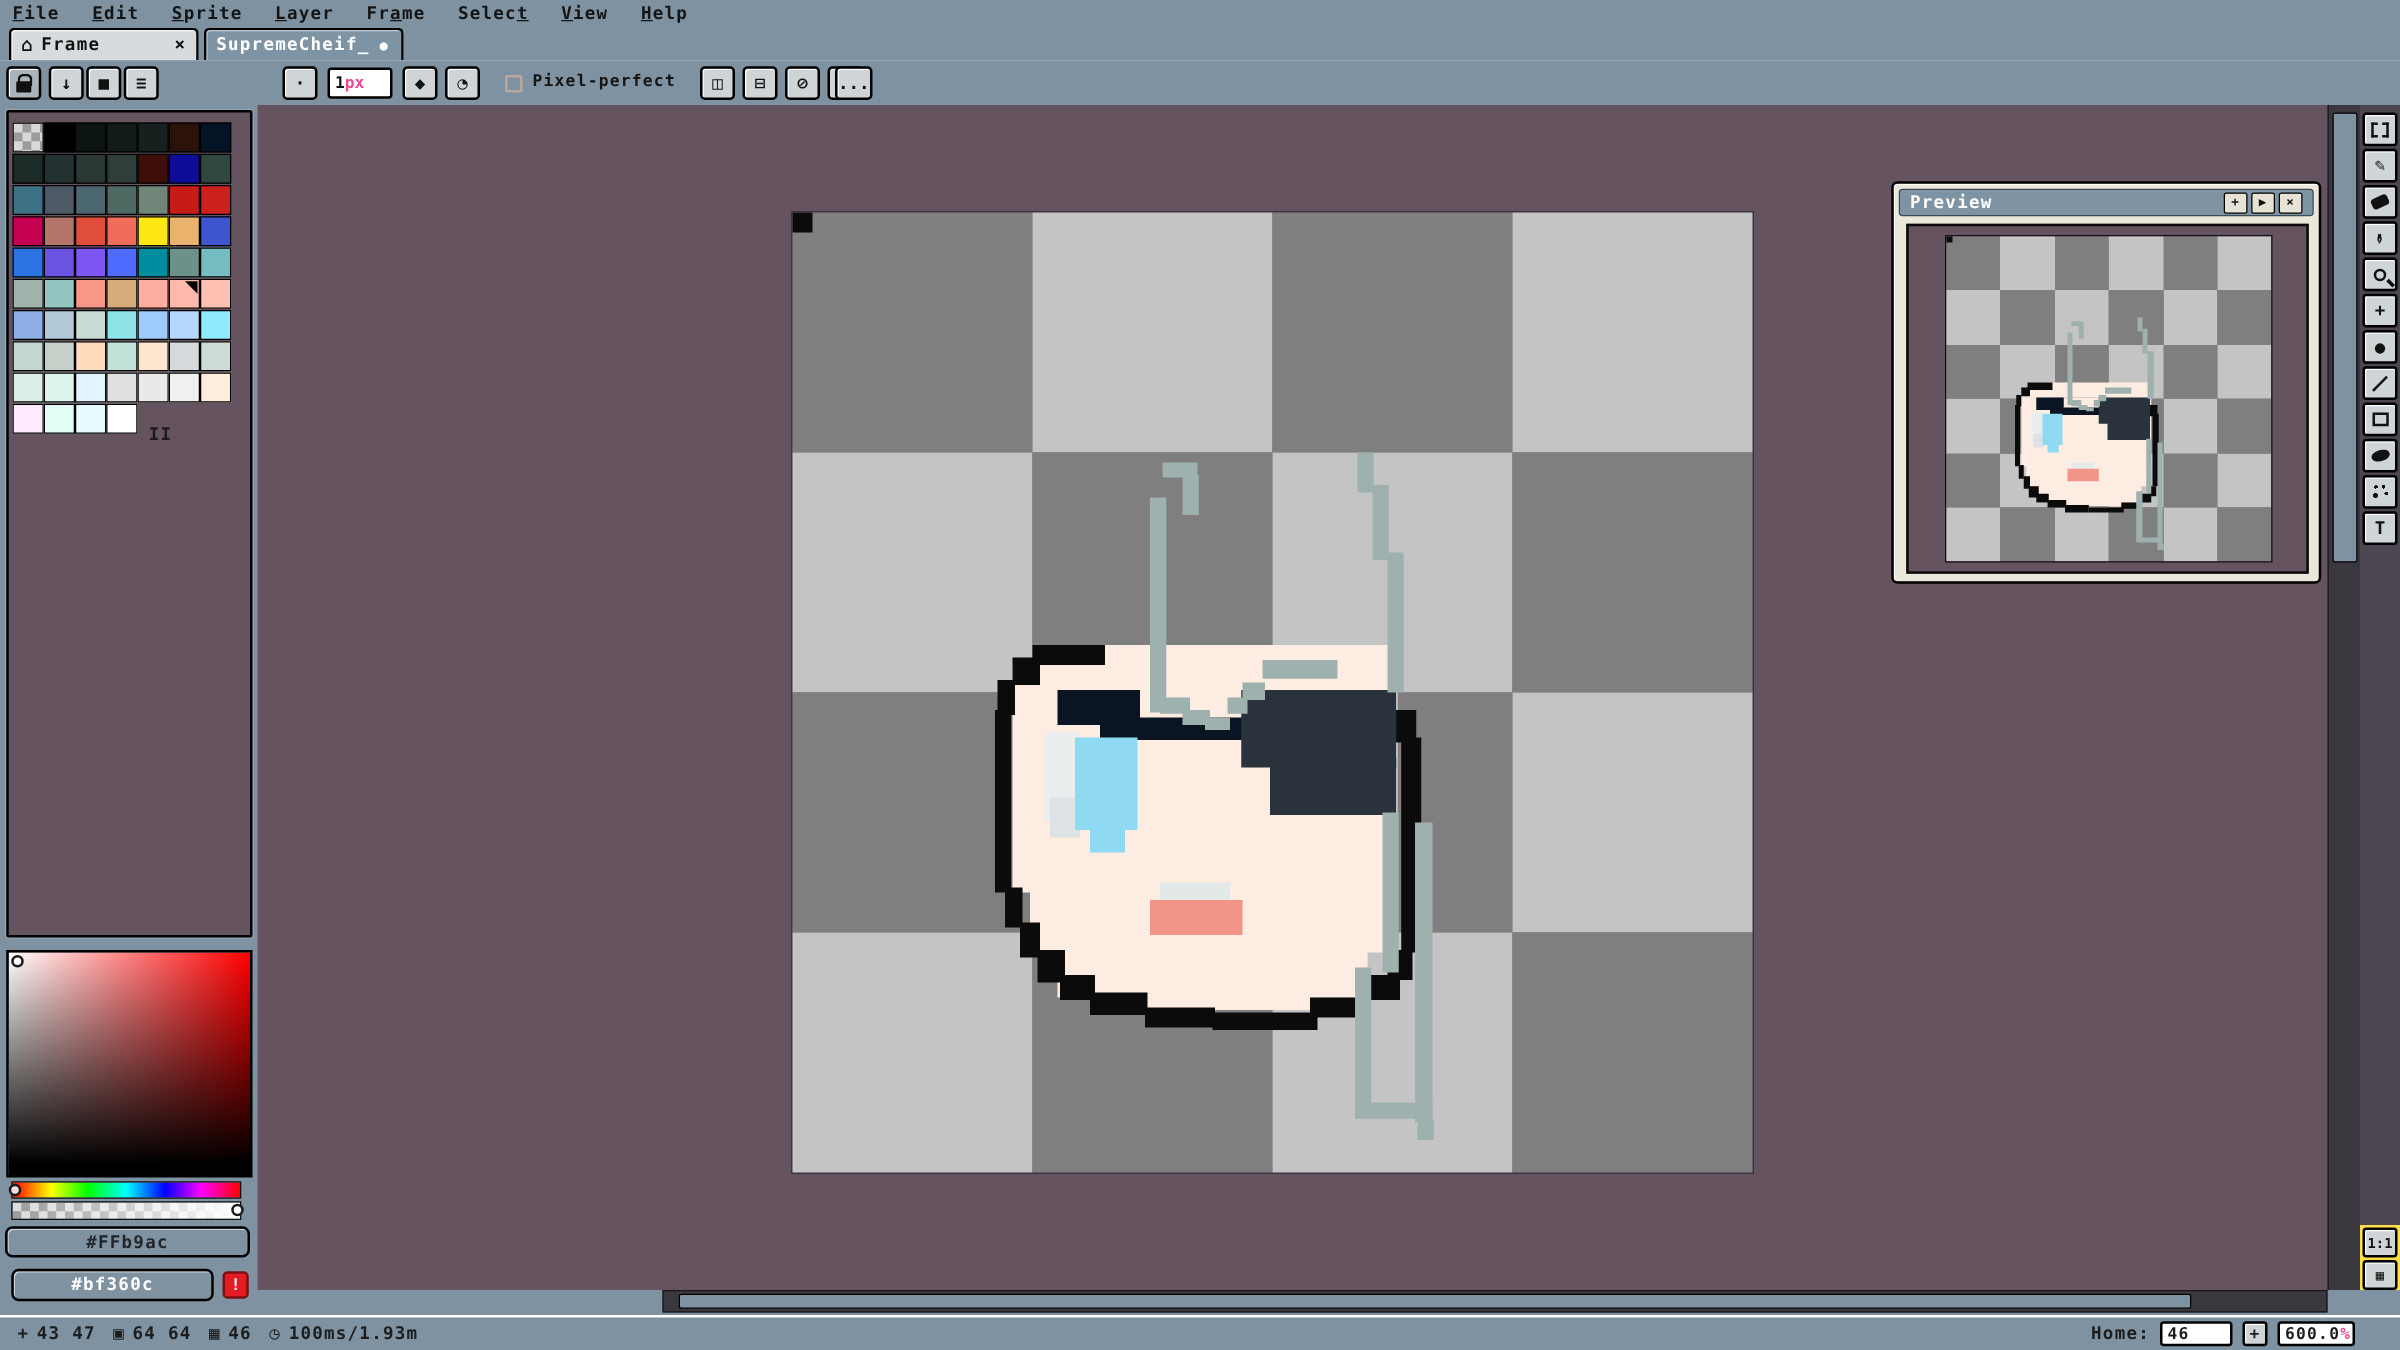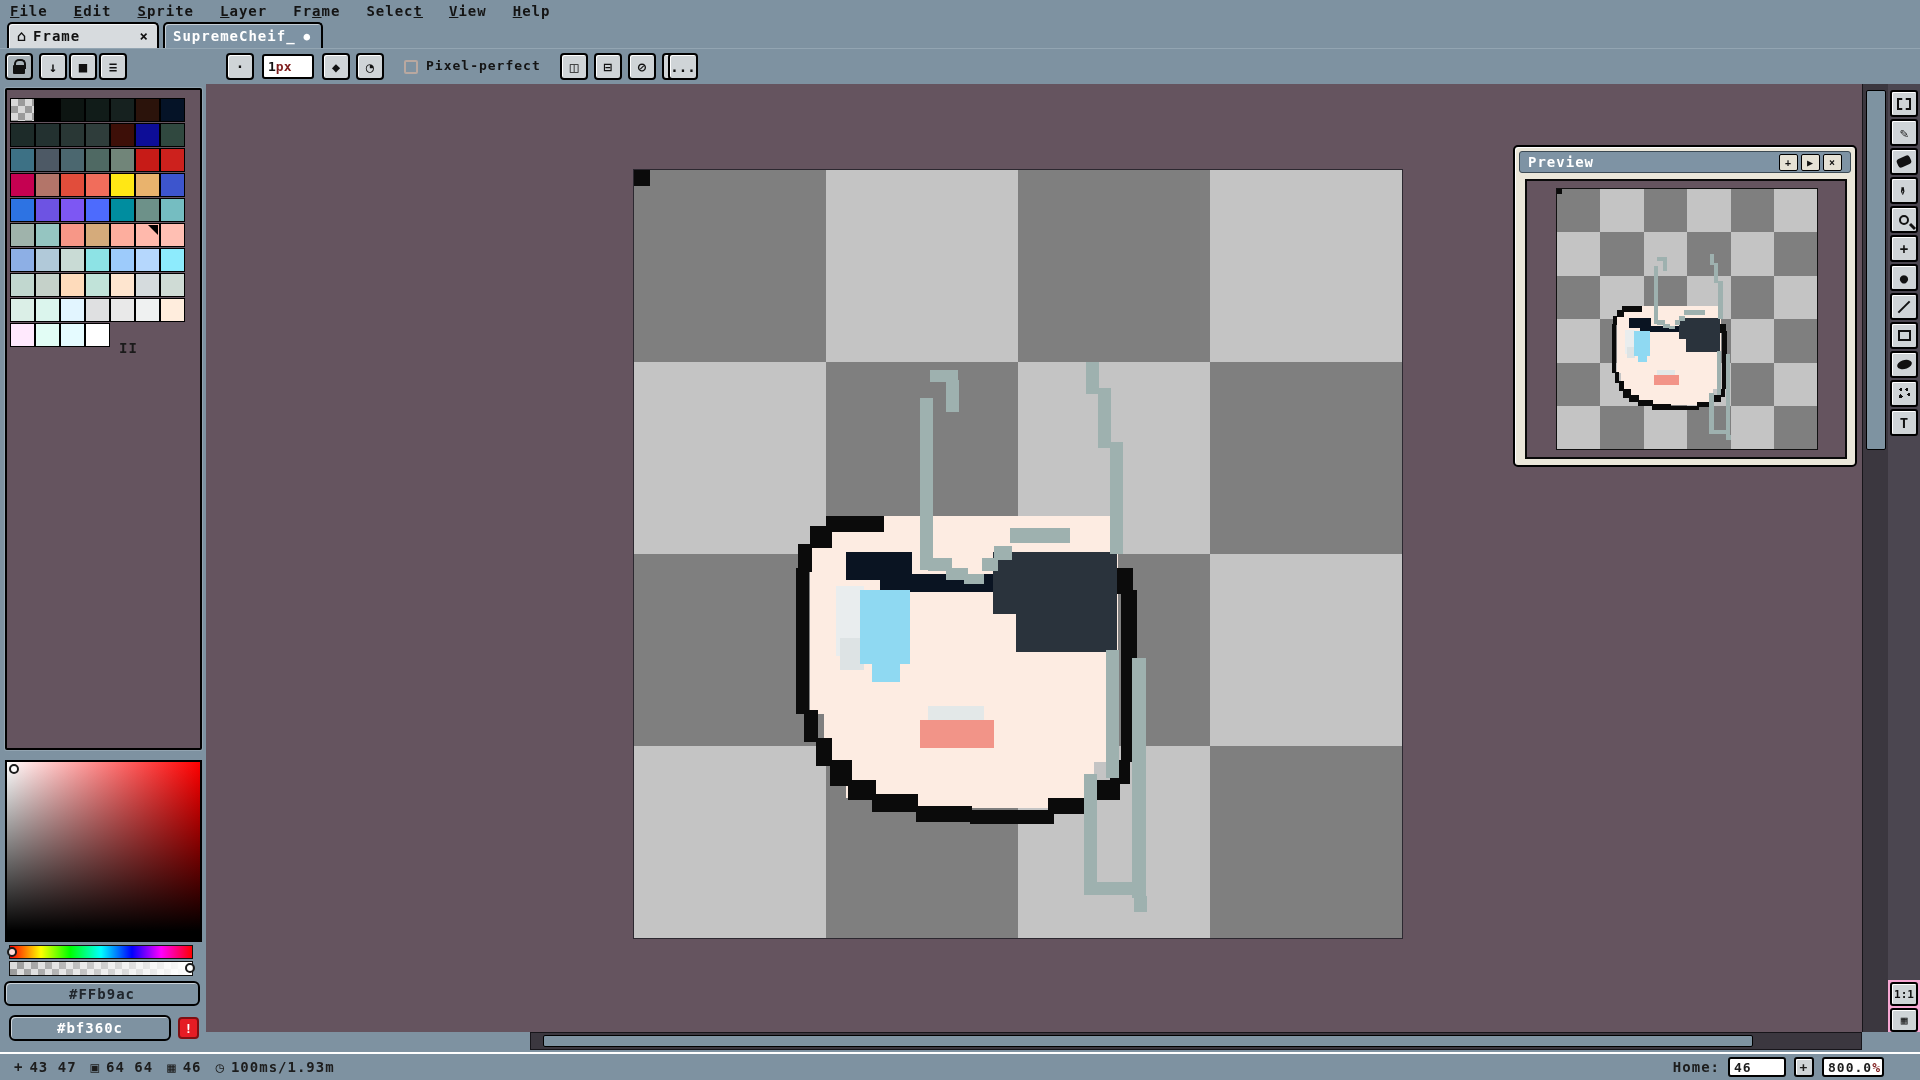--- a/index.html
+++ b/index.html
@@ -20,21 +20,21 @@
   #tab-doc { left:163px; width:160px; background:#7e93a4; color:#fff; box-shadow:inset 1px 1px 0 rgba(255,255,255,.55); }
   #tab-doc .dot { margin-left:8px; color:#fff; font-size:11px; }
   .home-glyph { margin-right:6px; font-size:15px; }
 
   
   #optionsbar { left:0; top:48px; width:1920px; height:36px; background:#7e92a1; border-top:1px solid #93a5b2; }
   .btn { position:absolute; background:#cfd4d7; border:2px solid #000; border-radius:4px; box-shadow:inset 1px 1px 0 #fff; display:flex; align-items:center; justify-content:center; color:#111; }
   .btn.dark { background:#aab4ba; }
   .opt-btn { top:4px; width:28px; height:27px; font-size:14px; }
   .ibox { position:absolute; background:#fff; border:2px solid #000; border-radius:3px; font-size:13px; color:#111; display:flex; align-items:center; padding:0 4px; }
-  .suffix { color:#7f1d1d; }
+  .suffix { color:#ec4899; }
   #chk-pp { top:11px; left:359px; width:14px; height:14px; border:2px solid #b9a8a0; border-radius:2px; background:transparent; position:absolute; }
   #lbl-pp { position:absolute; top:9px; left:381px; font-size:13px; color:#141414; letter-spacing:1px; }
 
   
   .lock { position:relative; width:12px; height:9px; background:#111; border-radius:1px; margin-top:5px; }
   .lock:before { content:""; position:absolute; left:1px; top:-6px; width:8px; height:8px; border:2px solid #111; border-bottom:none; border-radius:5px 5px 0 0; }
 
   
   #leftpanel { left:0; top:84px; width:206px; height:948px; background:#7e92a1; }
   #palettebox { position:absolute; left:5px; top:4px; width:197px; height:662px; background:#65545f; border:2px solid #000; border-radius:2px; box-shadow:0 0 0 1px #93a5b2; }
@@ -72,21 +72,21 @@
   .icn-eraser { width:14px; height:9px; background:#111; border-radius:3px; transform:rotate(-25deg); }
   .icn-zoom { width:10px; height:10px; border:2px solid #111; border-radius:50%; position:relative; }
   .icn-zoom:after { content:""; position:absolute; left:8px; top:8px; width:7px; height:3px; background:#111; transform:rotate(45deg); }
   .icn-line { width:16px; height:2px; background:#111; transform:rotate(-45deg); }
   .icn-rect { width:13px; height:11px; border:2px solid #111; }
   .icn-blob { width:15px; height:9px; background:#111; border-radius:50% 60% 50% 60%; transform:rotate(-20deg); }
   .icn-spray { width:14px; height:14px; background:radial-gradient(circle 1.5px at 3px 3px,#111 99%,transparent), radial-gradient(circle 1.5px at 9px 2px,#111 99%,transparent), radial-gradient(circle 1.5px at 12px 7px,#111 99%,transparent), radial-gradient(circle 2px at 4px 10px,#111 99%,transparent); transform:rotate(10deg); }
   .rot45 { display:inline-block; transform:rotate(90deg); }
 
   
-  #cornerbtns { left:1888px; top:980px; width:32px; height:52px; background:#f9a8d4; }
+  #cornerbtns { left:1888px; top:980px; width:32px; height:52px; background:#fde047; }
   .corner-btn { position:absolute; left:2px; width:28px; height:24px; background:#cfd4d7; border:2px solid #000; border-radius:3px; box-shadow:inset 1px 1px 0 #fff; display:flex; align-items:center; justify-content:center; font-size:11px; color:#111; }
 
   
   #preview { left:1513px; top:145px; width:344px; height:322px; background:#ebe7da; border:2px solid #000; border-radius:5px; box-shadow:inset 1px 1px 0 #fff; }
   #pv-title { position:absolute; left:4px; top:4px; width:332px; height:22px; background:#7e93a4; border:1px solid #3c4a54; border-radius:3px; display:flex; align-items:center; padding:0 8px; color:#fff; font-size:14px; letter-spacing:1px; }
   .pv-btn { width:19px; height:17px; background:#e6e2d5; border:1px solid #000; border-radius:2px; margin-left:3px; display:flex; align-items:center; justify-content:center; font-size:10px; color:#111; }
   #pv-inner { position:absolute; left:10px; top:32px; width:322px; height:280px; background:#65545f; border:2px solid #0a0a0a; }
   #pv-canvas { position:absolute; left:30px; top:8px; width:260px; height:260px; outline:1px solid #111; overflow:hidden; }
 
   
@@ -475,17 +475,17 @@
   </span>
   <span class="sb-item">
     <span class="sb-icon">◷</span>
     <span>100ms/1.93m</span>
   </span>
   <span id="sb-right">
     <span>Home:</span>
     <span class="sb-input" style="width:58px;">46</span>
     <span id="sb-plus">+</span>
     <span class="sb-input" style="width:62px;">
-      <span>800.0</span>
+      <span>600.0</span>
         <span class="suffix">%</span>
     </span>
   </span>
 </div>
 
 </body></html>

